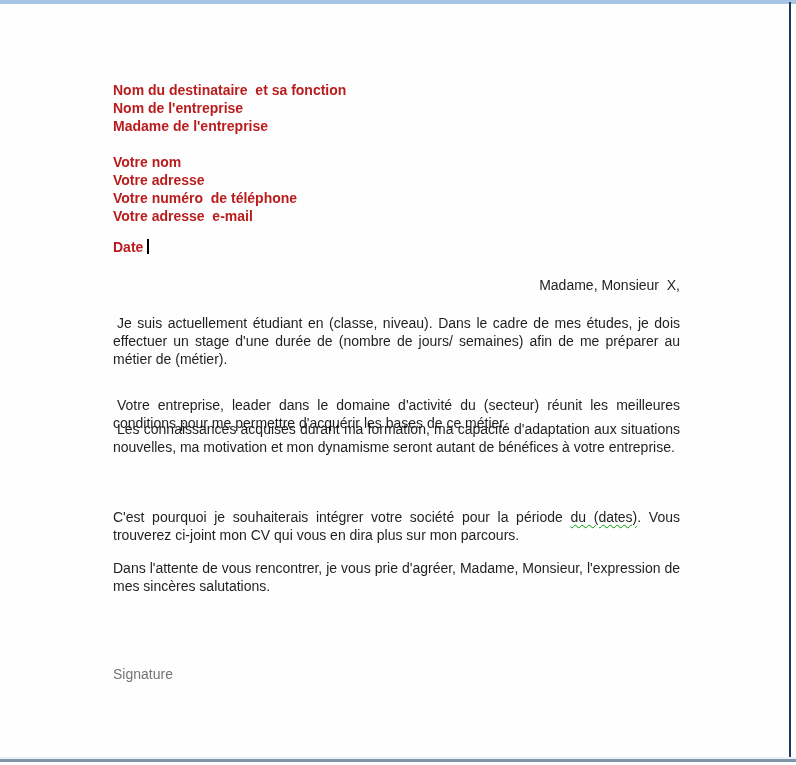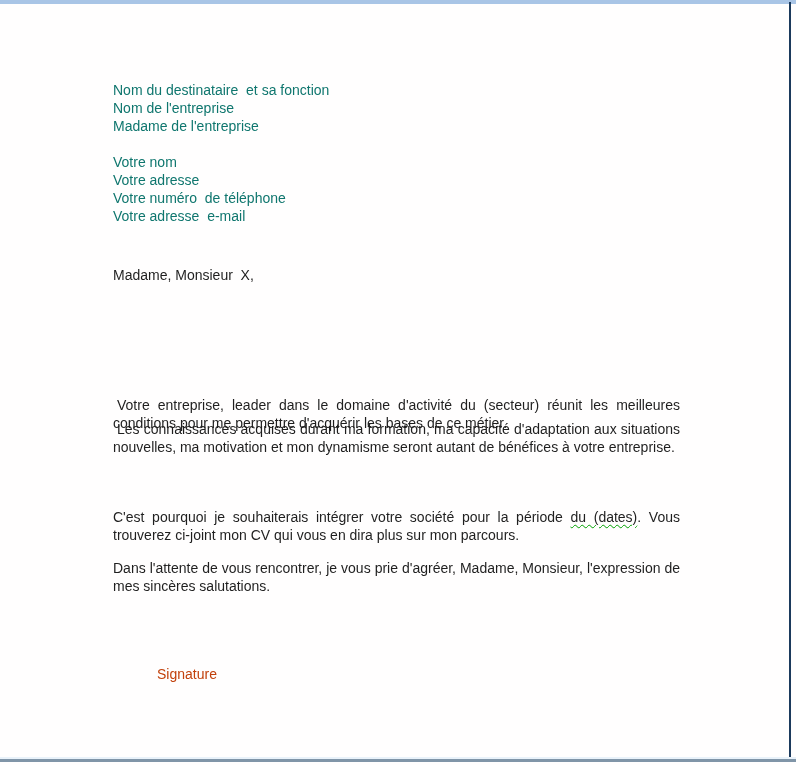--- a/index.html
+++ b/index.html
@@ -21,36 +21,36 @@
 
   .block {
     position: absolute;
     left: 113px;
     width: 567px;
     font-size: 14px;
     line-height: 18px;
     color: #1f1f1f;
     margin: 0;
   }
-  .bold    { font-weight: normal; color: #0f766e; }
+  .bold    { font-weight: bold; color: #b91c1c; }
   .right   { text-align: left; }
   .justify { text-align: justify; text-justify: inter-word; }
   .prewrap { white-space: pre-wrap; }
   .indent  { text-indent: 4px; }
 
   .recipient  { top: 81px; }
   .sender     { top: 153px; }
   .date-line  { top: 238px; width: 578px; }
-  .salutation { top: 266px; }
+  .salutation { top: 276px; text-align: right; }
   .p1 { top: 314px; }
   .p2 { top: 396px; }
   .p3 { top: 420px; }
   .p4 { top: 508px; }
   .p5 { top: 559px; }
-  .signature  { top: 665px; color: #c2410c; margin-left: 44px; }
+  .signature  { top: 665px; color: #737373; }
 
   .caret {
     display: inline-block;
     width: 2px;
     height: 15px;
     background: #000000;
     margin-left: 4px;
     vertical-align: -2px;
   }
 
@@ -78,23 +78,25 @@
     <div class="prewrap">Madame de l'entreprise</div>
   </div>
 
   <div class="block bold right sender">
     <div class="prewrap">Votre nom</div>
     <div class="prewrap">Votre adresse</div>
     <div class="prewrap">Votre numéro  de téléphone</div>
     <div class="prewrap">Votre adresse  e-mail</div>
   </div>
 
+  <div class="block bold right date-line"><span>Date</span><span class="caret"></span></div>
 
   <div class="block prewrap salutation">Madame, Monsieur  X,</div>
 
+  <p class="block justify indent p1"> Je suis actuellement étudiant en (classe, niveau). Dans le cadre de mes études, je dois effectuer un stage d'une durée de (nombre de jours/ semaines) afin de me préparer au métier de (métier).</p>
 
   <p class="block justify indent p2"> Votre entreprise, leader dans le domaine d'activité du (secteur) réunit les meilleures conditions  pour me permettre d'acquérir les bases  de ce métier.</p>
 
   <p class="block justify indent p3"> Les connaissances acquises durant ma formation, ma capacité d'adaptation aux situations nouvelles, ma motivation et mon dynamisme seront autant de bénéfices à votre entreprise.</p>
 
   <p class="block justify p4"><span>C'est pourquoi je souhaiterais intégrer votre société pour la période </span><span class="grammar">du (dates)</span><span>. Vous trouverez  ci-joint mon CV qui vous en dira plus  sur mon parcours.</span></p>
 
   <p class="block justify p5">Dans l'attente de vous rencontrer, je vous prie d'agréer, Madame, Monsieur, l'expression  de mes sincères  salutations.</p>
 
   <div class="block signature">Signature</div>

